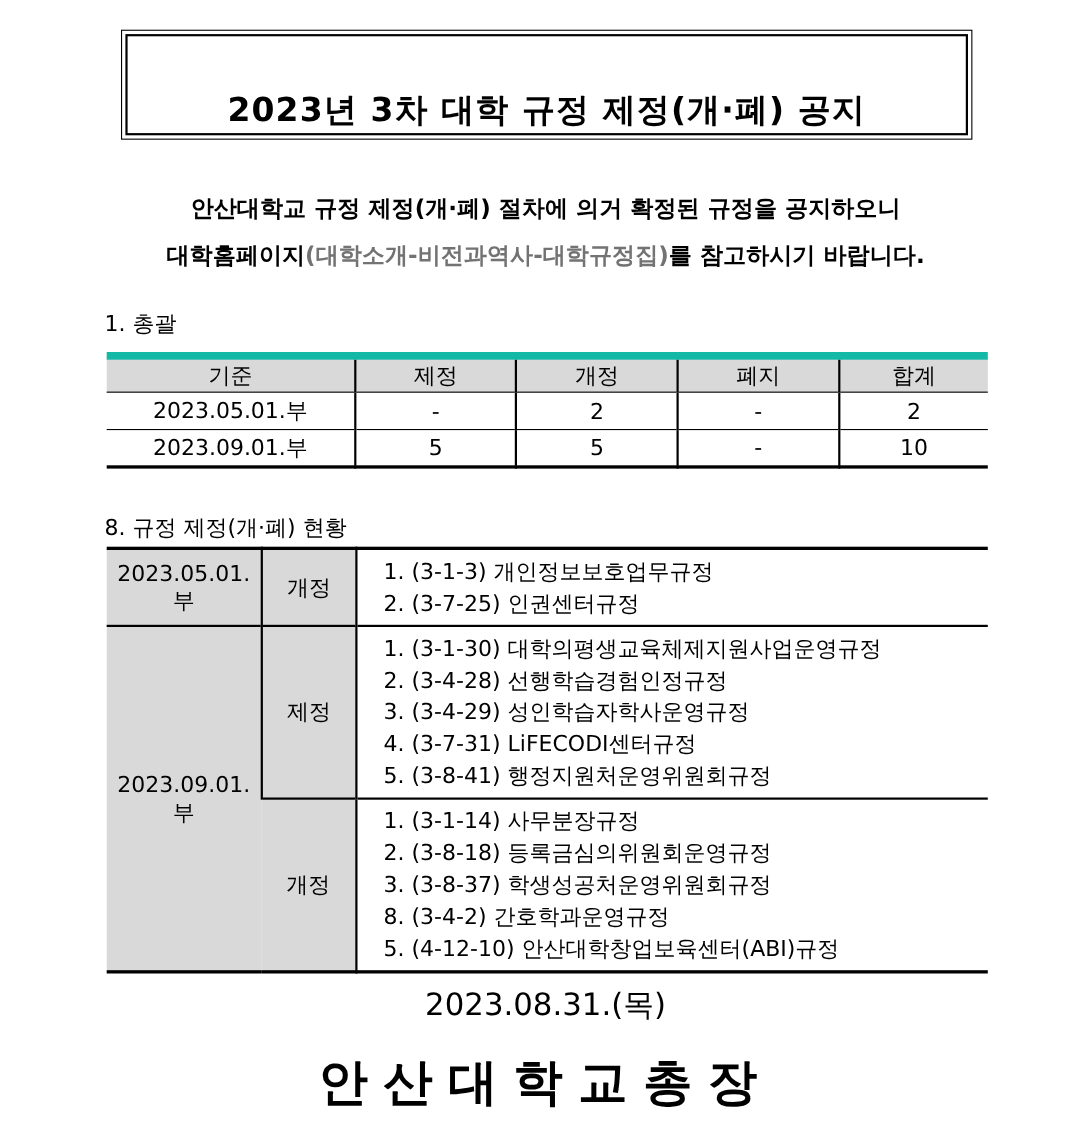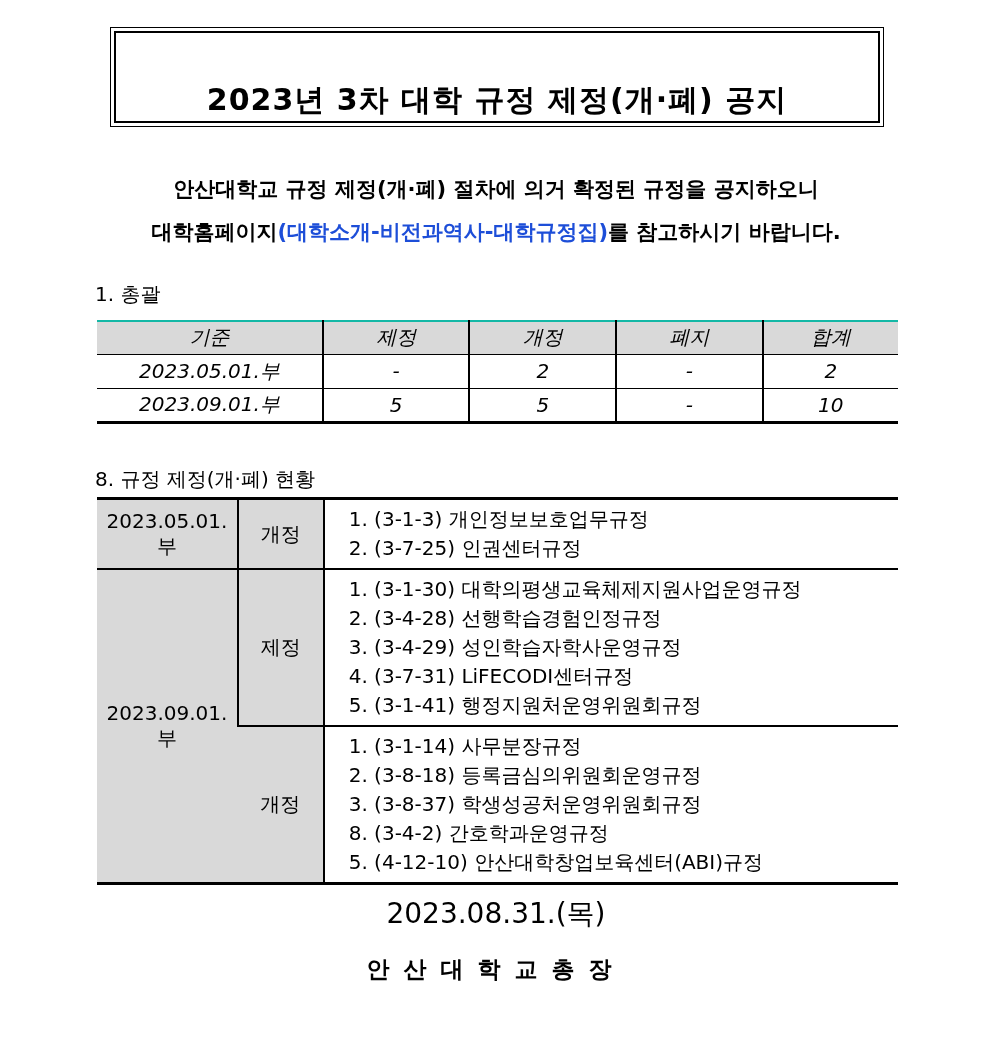--- a/index.html
+++ b/index.html
@@ -37,21 +37,21 @@
   .intro {
     position: absolute;
     left: 0; top: 168px;
     width: 992px;
     text-align: center;
     font-size: 21px;
     font-weight: bold;
     line-height: 43px;
     white-space: nowrap;
   }
-  .muted { color: #1d4ed8; }
+  .muted { color: #737373; }
 
   
   .sec-heading {
     position: absolute;
     left: 95px;
     font-size: 20px;
     font-weight: normal;
     white-space: nowrap;
   }
   #sec1-heading { top: 281px; }
@@ -60,21 +60,21 @@
   
   table {
     border-collapse: collapse;
     table-layout: fixed;
     position: absolute;
     left: 97px;
     width: 801px;
     font-size: 20px;
   }
   #summary-table { top: 320px; }
-  #summary-table { border-top: 2px solid #14b8a6; border-bottom: 3px solid #000; font-style: italic; }
+  #summary-table { border-top: 7px solid #14b8a6; border-bottom: 3px solid #000; }
   #summary-table th, #summary-table td {
     text-align: center;
     font-weight: normal;
     height: 34px;
     border-left: 2px solid #000;
   }
   #summary-table th:first-child, #summary-table td:first-child { border-left: none; }
   #summary-table thead th { background: #d9d9d9; height: 33px; }
   #summary-table tbody tr { border-top: 1px solid #000; }
 
@@ -99,21 +99,21 @@
     width: 992px;
     text-align: center;
     font-size: 28px;
     white-space: nowrap;
   }
   .signature {
     position: absolute;
     left: 0; top: 954px;
     width: 992px;
     text-align: center;
-    font-size: 23px;
+    font-size: 45px;
     font-weight: bold;
     letter-spacing: 14px;
     white-space: nowrap;
   }
 </style>
 </head>
 <body>
 
 <div class="title-box-outer">
   <div class="title-box-inner">
@@ -181,21 +181,21 @@
         </td>
       </tr>
       <tr class="group-start">
         <td class="date-cell" rowspan="2">2023.09.01.부</td>
         <td class="type-cell">제정</td>
         <td class="items-cell">
           <div class="reg-item">1. (3-1-30) 대학의평생교육체제지원사업운영규정</div>
           <div class="reg-item">2. (3-4-28) 선행학습경험인정규정</div>
           <div class="reg-item">3. (3-4-29) 성인학습자학사운영규정</div>
           <div class="reg-item">4. (3-7-31) LiFECODI센터규정</div>
-          <div class="reg-item">5. (3-1-41) 행정지원처운영위원회규정</div>
+          <div class="reg-item">5. (3-8-41) 행정지원처운영위원회규정</div>
         </td>
       </tr>
       <tr class="sub-start">
         <td class="type-cell">개정</td>
         <td class="items-cell">
           <div class="reg-item">1. (3-1-14) 사무분장규정</div>
           <div class="reg-item">2. (3-8-18) 등록금심의위원회운영규정</div>
           <div class="reg-item">3. (3-8-37) 학생성공처운영위원회규정</div>
           <div class="reg-item">8. (3-4-2) 간호학과운영규정</div>
           <div class="reg-item">5. (4-12-10) 안산대학창업보육센터(ABI)규정</div>

